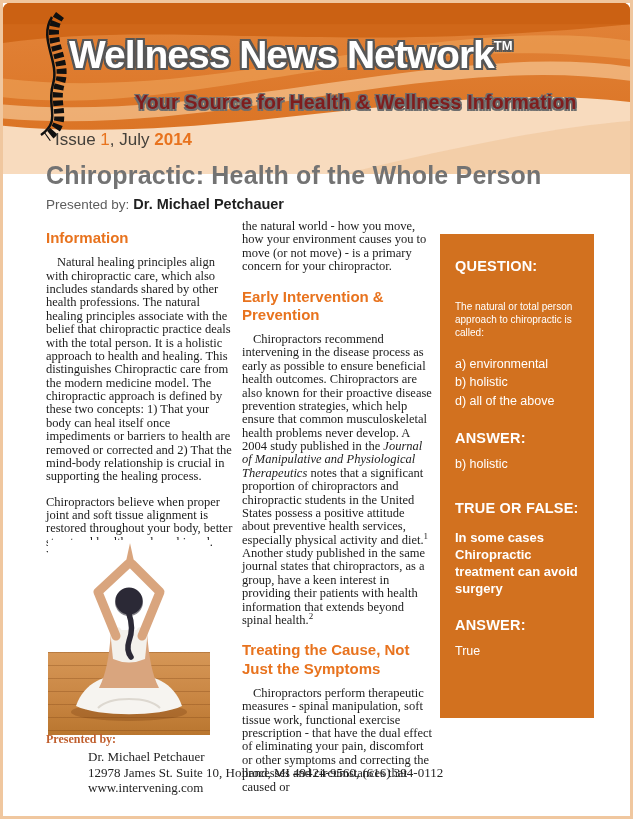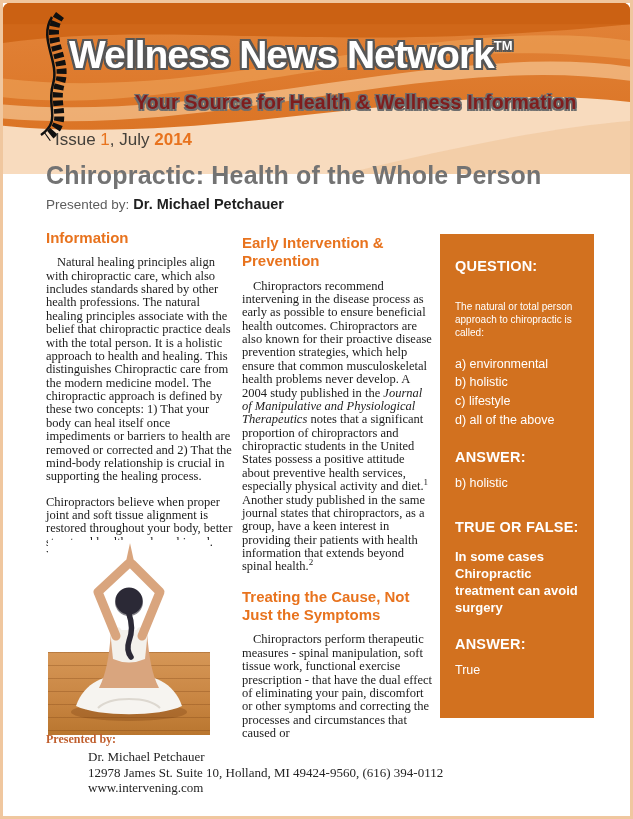--- a/index.html
+++ b/index.html
@@ -133,33 +133,33 @@
       <path d="M77,26 L82,3 L87,26 Z" fill="#d9a57e"></path>
 
       <circle cx="81" cy="62" r="14" fill="#28263193"></circle>
       <circle cx="81" cy="61" r="13.5" fill="#2b2936"></circle>
 
       <path d="M81,74 q5,14 0,27 q-3,9 2,16" stroke="#2b2936" stroke-width="5.5" fill="none" stroke-linecap="round"></path>
     </svg>
   </div>
 
   <div class="col col2">
+    <p class="body-text">the natural world - how you move, how your environment causes you to move (or not move) - is a primary concern for your chiropractor.</p>
     <h2 class="col-heading gap-heading">Early Intervention &amp; Prevention</h2>
     <p class="body-text indent"><span>Chiropractors recommend intervening in the disease process as early as possible to ensure beneficial health outcomes.  Chiropractors are also known for their proactive disease prevention strategies, which help ensure that common musculoskeletal health problems never develop.  A 2004 study published in the </span><i>Journal of Manipulative and Physiological Therapeutics</i><span> notes that a significant proportion of chiropractors and chiropractic students in the United States possess a positive attitude about preventive health services, especially physical activity and diet.</span><sup>1</sup><span> Another study published in the same journal states that chiropractors, as a group, have a keen interest in providing their patients with health information that extends beyond spinal health.</span><sup>2</sup></p>
     <h2 class="col-heading gap-heading">Treating the Cause, Not Just the Symptoms</h2>
     <p class="body-text indent">Chiropractors perform therapeutic measures - spinal manipulation, soft tissue work, functional exercise prescription - that have the dual effect of eliminating your pain, discomfort or other symptoms and correcting the processes and circumstances that caused or</p>
   </div>
 
   <aside class="sidebar">
     <div class="sb-label">QUESTION:</div>
     <div class="sb-question">The natural or total person approach to chiropractic is called:</div>
     <div class="sb-options">
       <div>a) environmental</div>
       <div>b) holistic</div>
-      <div>c) lifestyle</div>
       <div>d) all of the above</div>
     </div>
     <div class="sb-label sb-answer-label">ANSWER:</div>
     <div class="sb-answer">b) holistic</div>
     <div class="sb-label sb-tf-label">TRUE OR FALSE:</div>
     <div class="sb-tf">In some cases Chiropractic treatment can avoid surgery</div>
     <div class="sb-label sb-answer2-label">ANSWER:</div>
     <div class="sb-answer">True</div>
   </aside>
 

